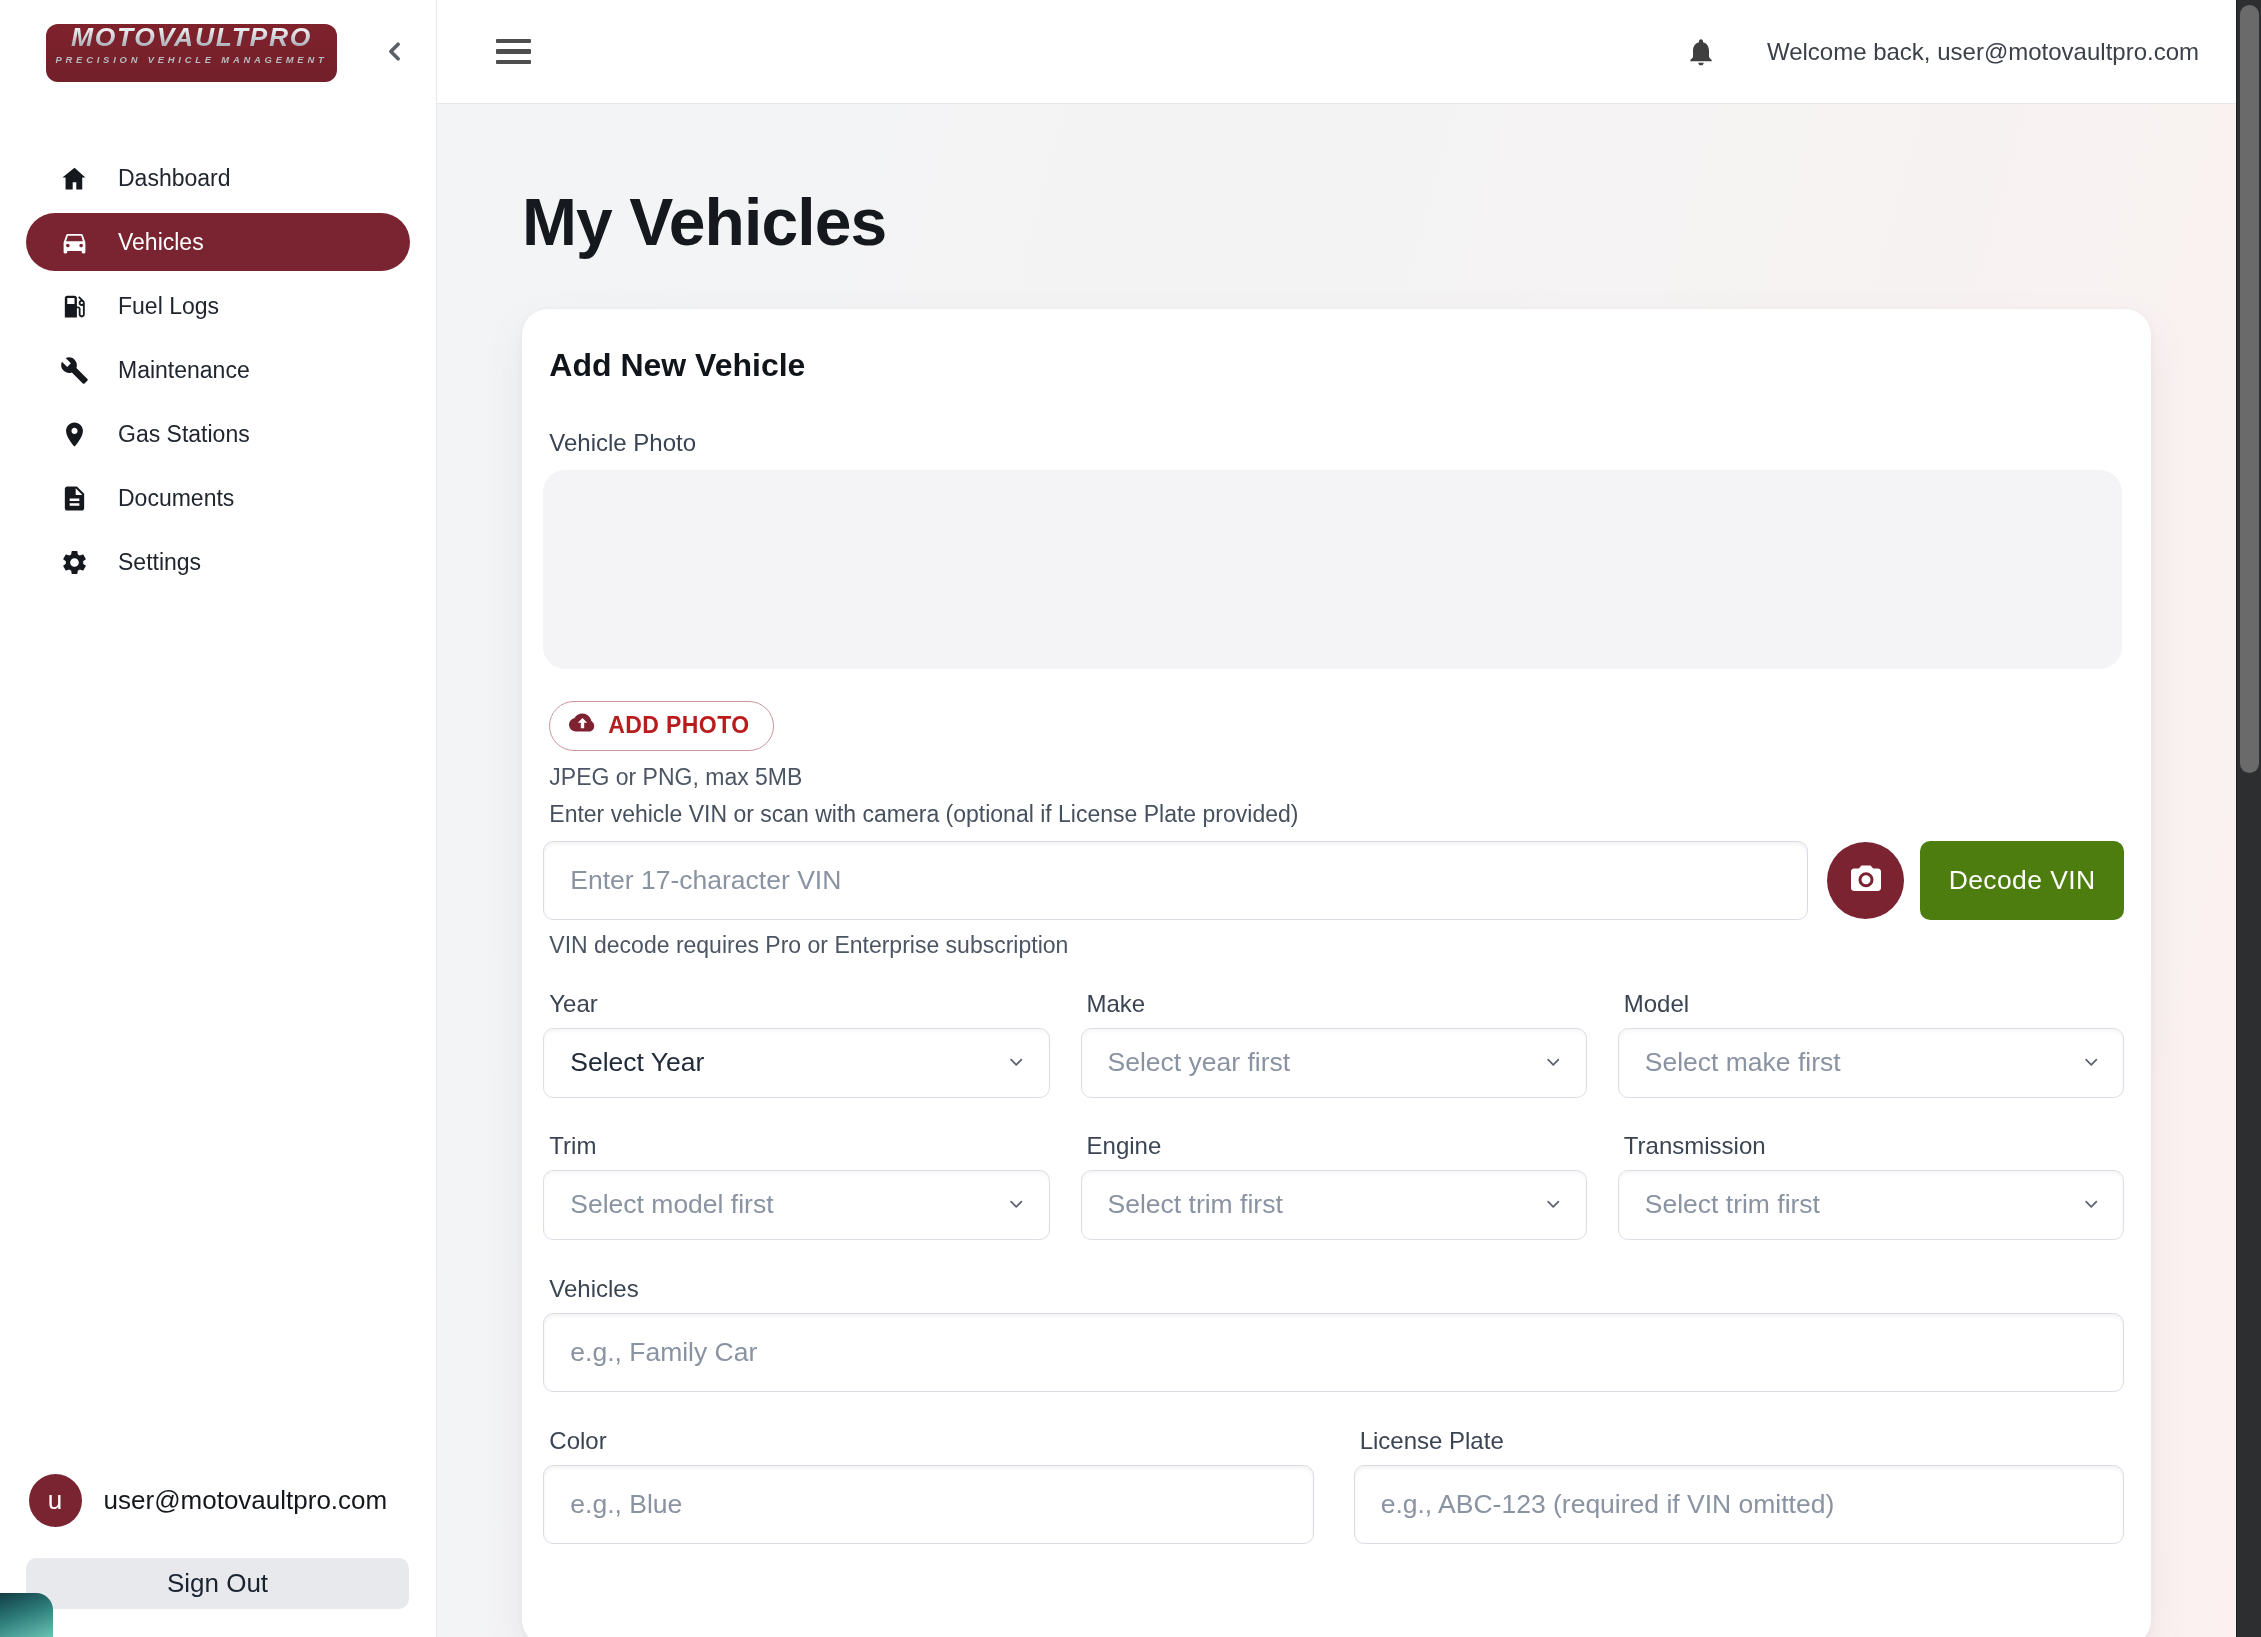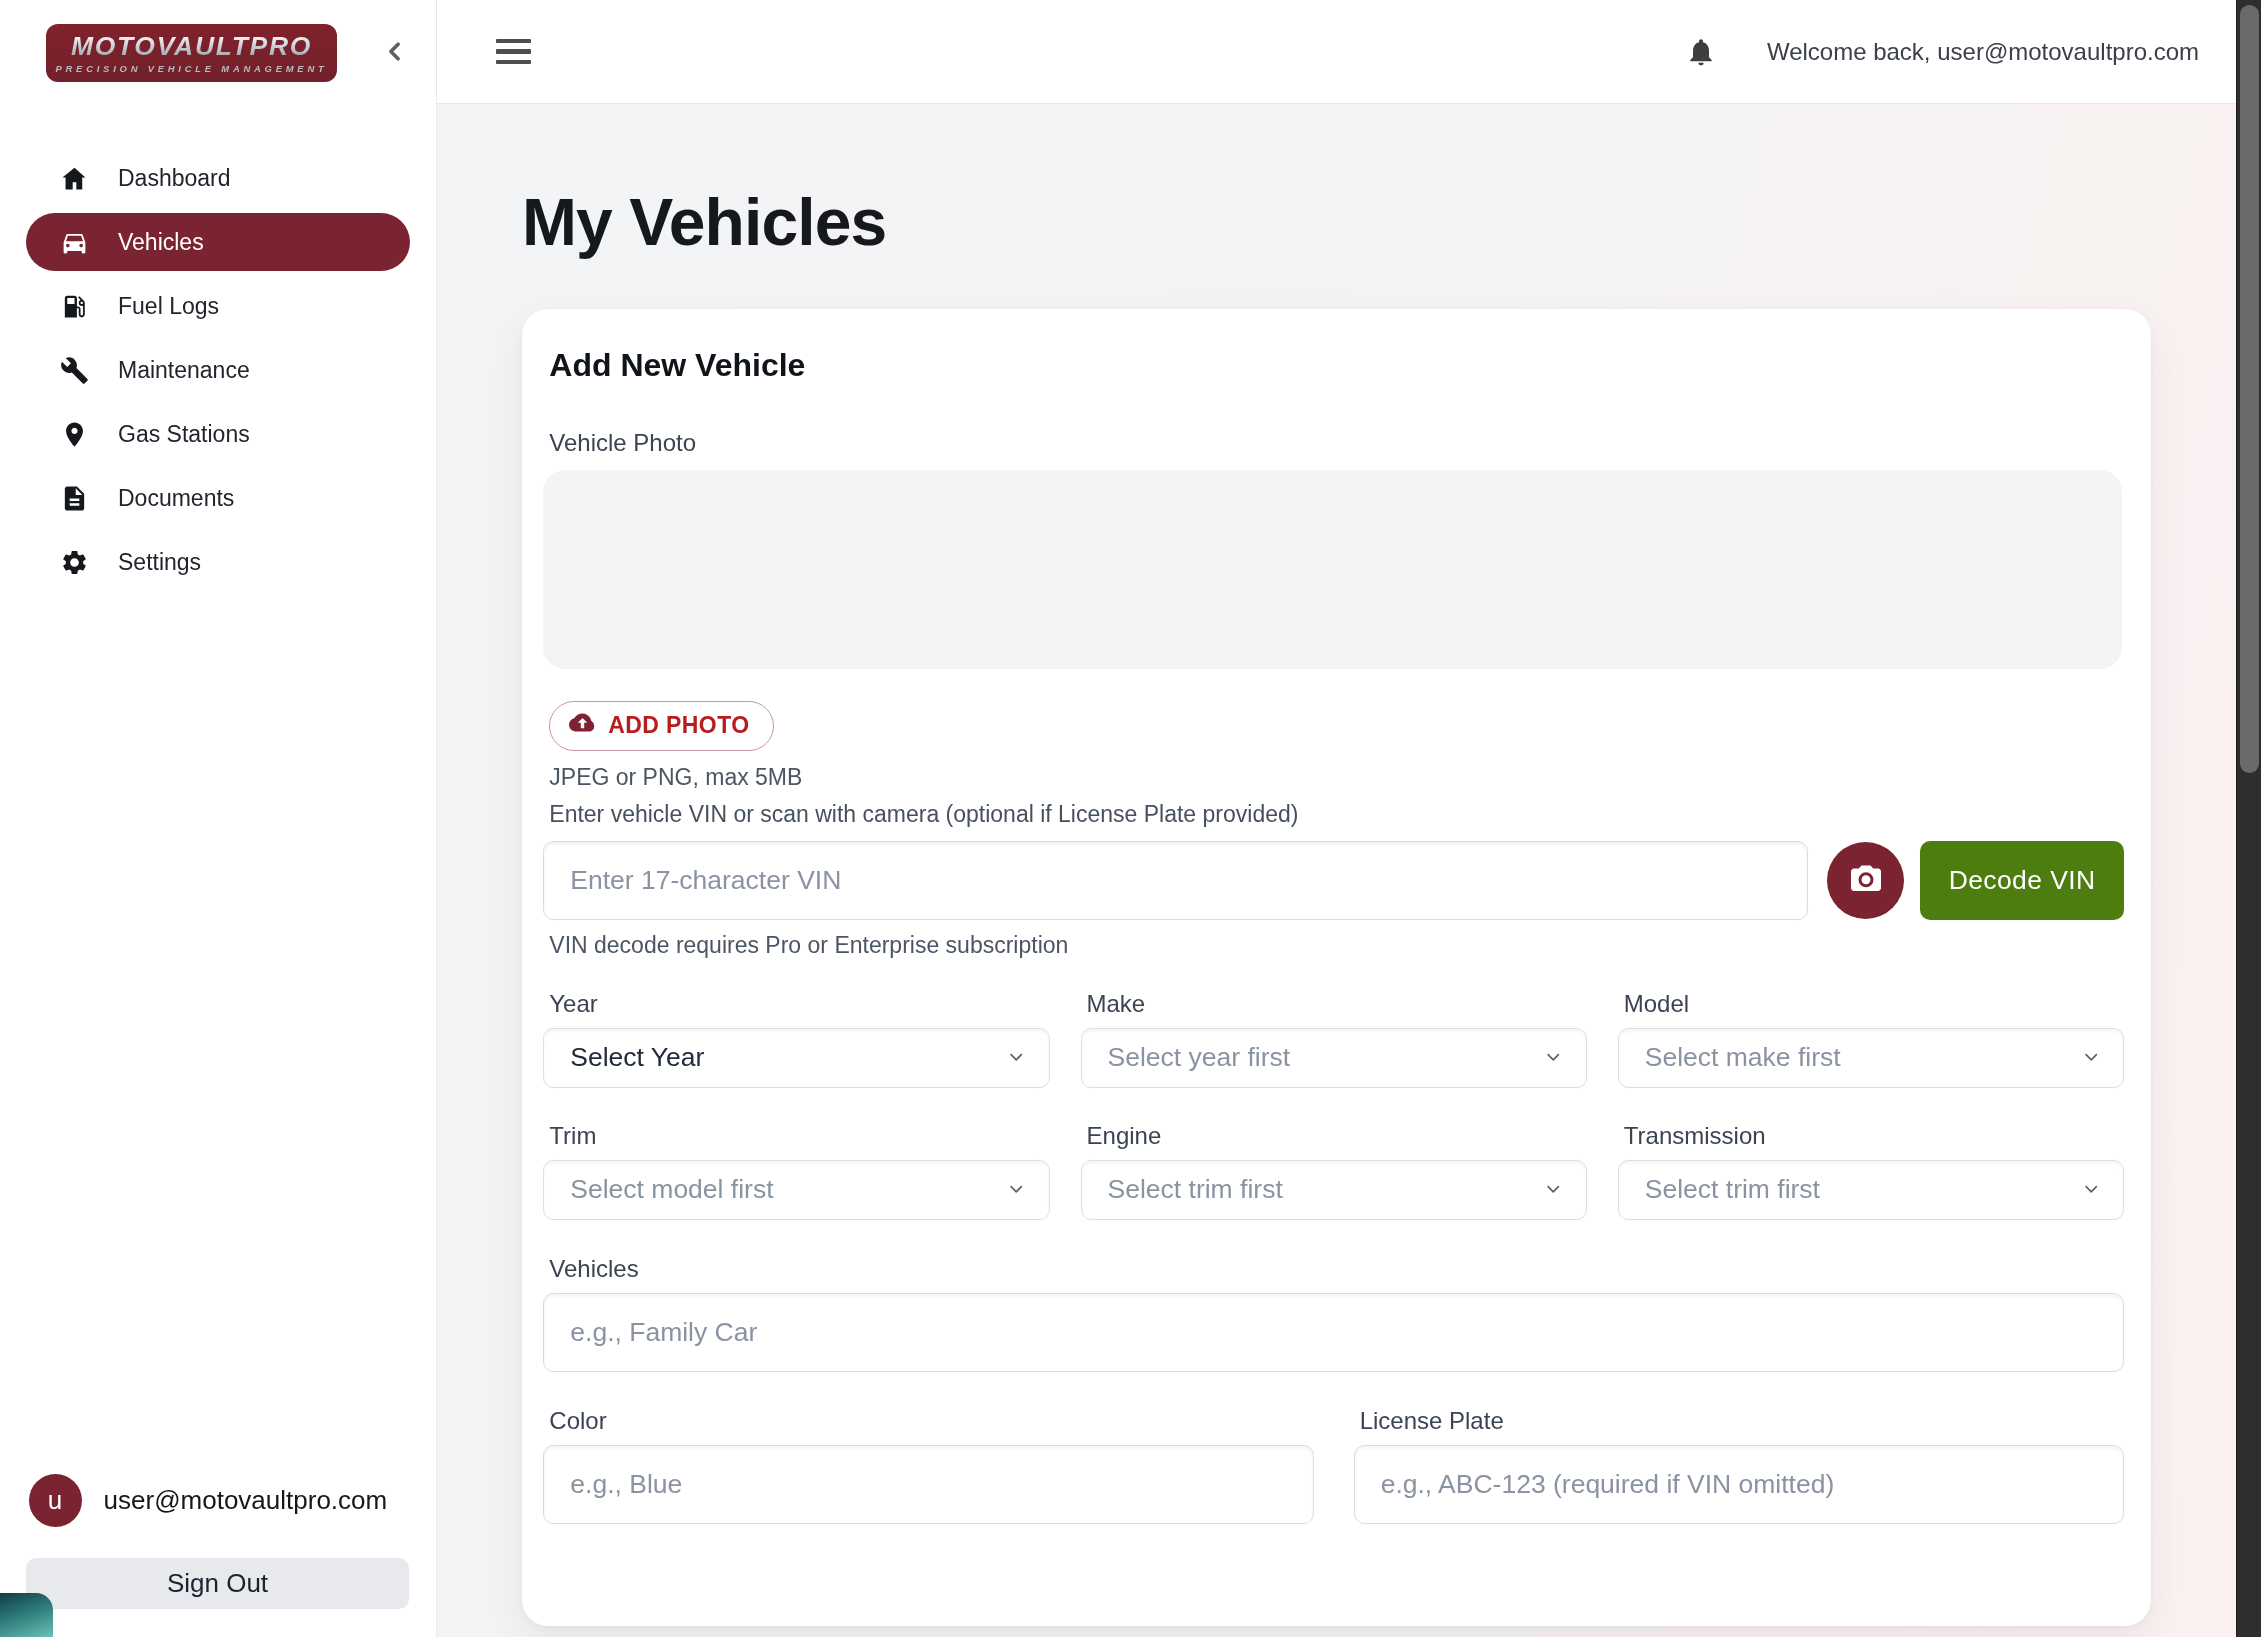--- a/index.html
+++ b/index.html
@@ -6,21 +6,21 @@
   html,body { width:2261px; height:1638px; overflow:hidden; }
   body { font-family:"Liberation Sans", sans-serif; background:#fff; position:relative; }
 
   .app { display:flex; width:2261px; height:1638px; }
 
   
   .sidebar { width:437px; min-width:437px; background:#fff; border-right:1.7px solid #e7e9ec;
              display:flex; flex-direction:column; position:relative; z-index:2; }
   .logo-row { display:flex; align-items:center; padding:24px 22px 0 46px; }
   .logo { background:linear-gradient(180deg,#7f222c 0%,#72202a 100%); border-radius:12px;
-          width:291px; height:58px; display:flex; flex-direction:column; align-items:center; justify-content:center; }
+          width:291px; height:58px; display:flex; flex-direction:column; align-items:center; justify-content:flex-start; }
   .logo-title { font-style:italic; font-weight:800; font-size:26.5px; letter-spacing:1.7px;
                 background:linear-gradient(180deg,#ffffff 0%,#c7cbd1 55%,#9aa0a8 100%);
                 -webkit-background-clip:text; background-clip:text; color:transparent; line-height:1; }
   .logo-tagline { font-style:italic; font-weight:700; font-size:9.4px; letter-spacing:3.8px; color:#b7bbc1; margin-top:4.3px; line-height:1; }
   .collapse-btn { margin-left:auto; width:39px; height:39px; display:flex; align-items:center; justify-content:center;
                   color:#5b5f66; cursor:pointer; }
 
   .nav { margin-top:67px; display:flex; flex-direction:column; gap:6px; padding:0 26px; }
   .nav-item { display:flex; align-items:center; height:58px; border-radius:29px; padding:0 0 0 34px;
               color:#20252e; font-size:23px; cursor:pointer; }
@@ -80,21 +80,21 @@
   .text-input::placeholder { color:#8a93a2; }
   .vin-input { width:1266px; }
   .cam-btn { width:77px; height:77px; border-radius:50%; background:#7b2330; border:none; margin-left:19px;
              display:flex; align-items:center; justify-content:center; color:#fff; cursor:pointer; }
   .decode-btn { width:204px; height:79px; margin-left:16px; background:#4d7c0f; color:#fff; border:none;
                 border-radius:10.2px; font-family:"Liberation Sans",sans-serif; font-size:26.5px; letter-spacing:0.4px; cursor:pointer; }
   .vin-note { margin-top:13.7px; padding-left:6px; font-size:23px; color:#4b5563; line-height:22px; }
 
   .grid3 { margin-top:36px; display:grid; grid-template-columns:1fr 1fr 1fr; column-gap:31px; }
   .grid2 { margin-top:37px; display:grid; grid-template-columns:1fr 1fr; column-gap:40px; }
-  .sel-box { margin-top:12px; height:60px; border:1.7px solid #dadfe5; border-radius:10.2px; background:#fff;
+  .sel-box { margin-top:12px; height:70px; border:1.7px solid #dadfe5; border-radius:10.2px; background:#fff;
              display:flex; align-items:center; padding:0 22px 0 26px; font-size:26.5px; color:#212b39;
              box-shadow:inset 0 2.6px 3.4px rgba(15,23,42,0.04); cursor:pointer; }
   .sel-box.disabled { color:#8a93a2; }
   .sel-box .sel-val { flex:1; white-space:nowrap; overflow:hidden; }
   .sel-chev { color:#5a6270; display:flex; }
   .fld .text-input { margin-top:12px; width:100%; display:block; }
   .nickname-wrap { margin-top:37px; }
 
   
   .scrollbar-track { position:absolute; right:0; top:0; width:25px; height:1638px; background:#2c2e2f;

